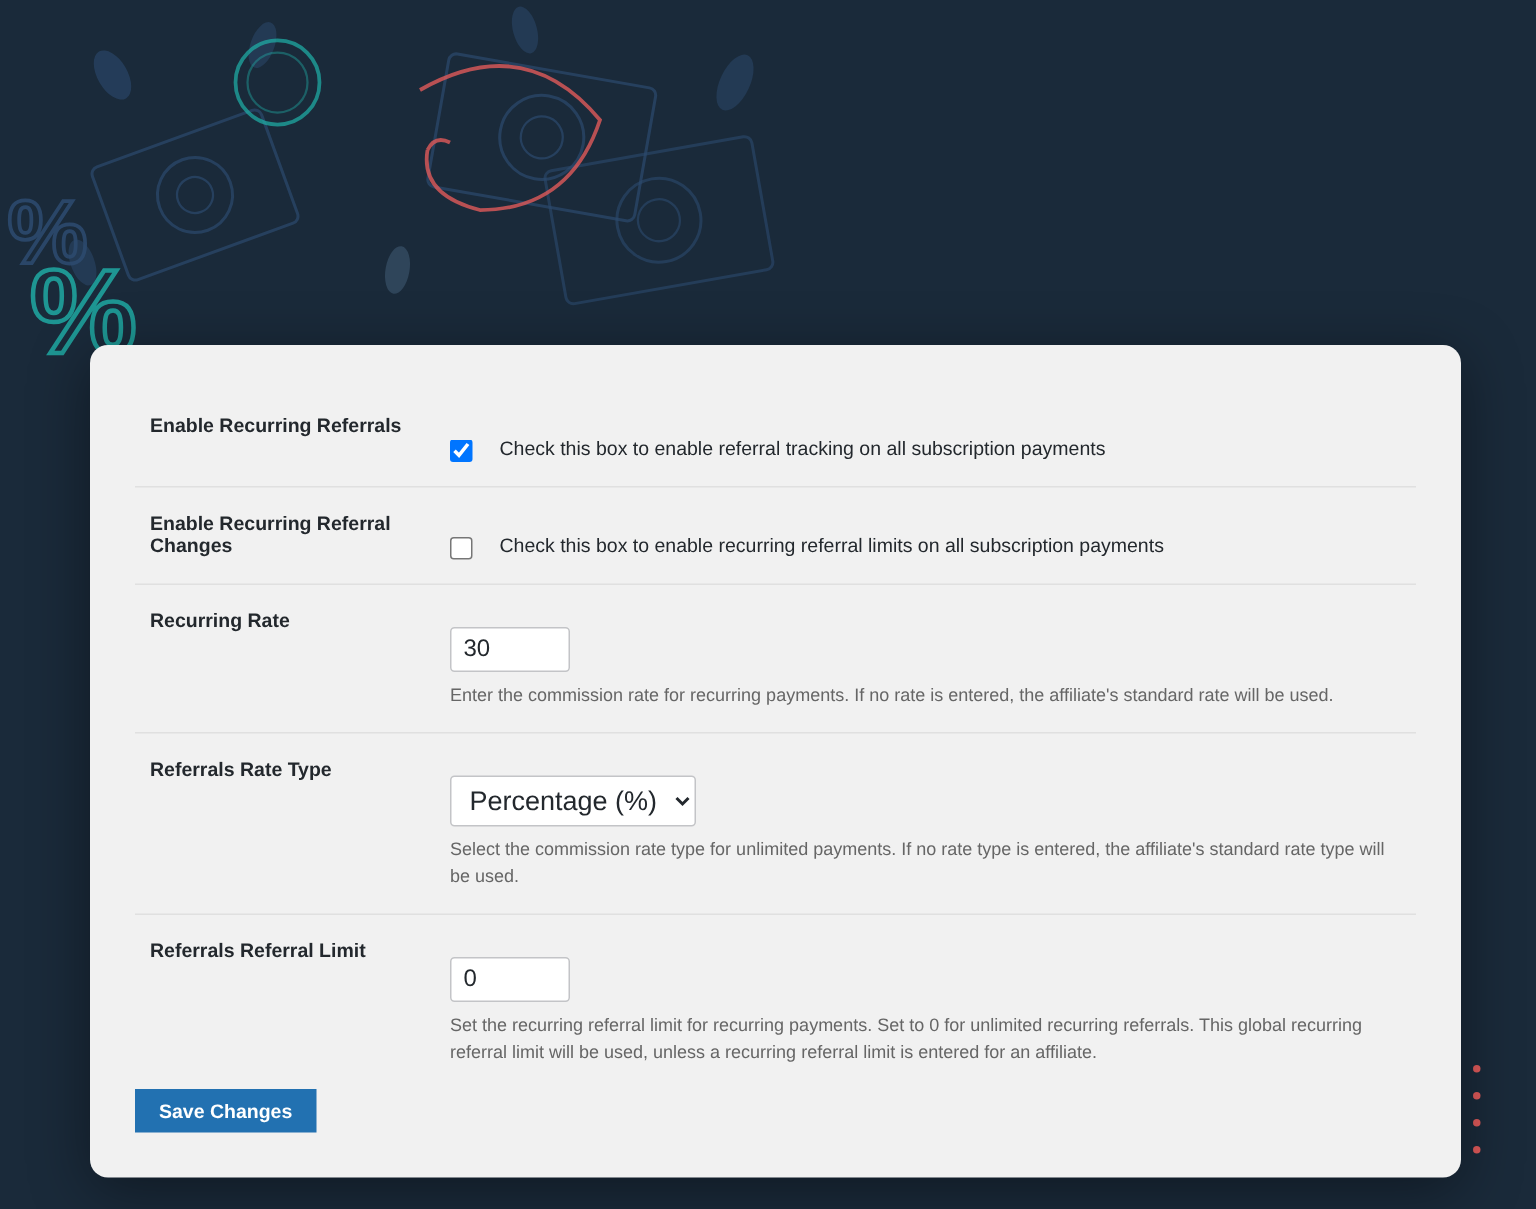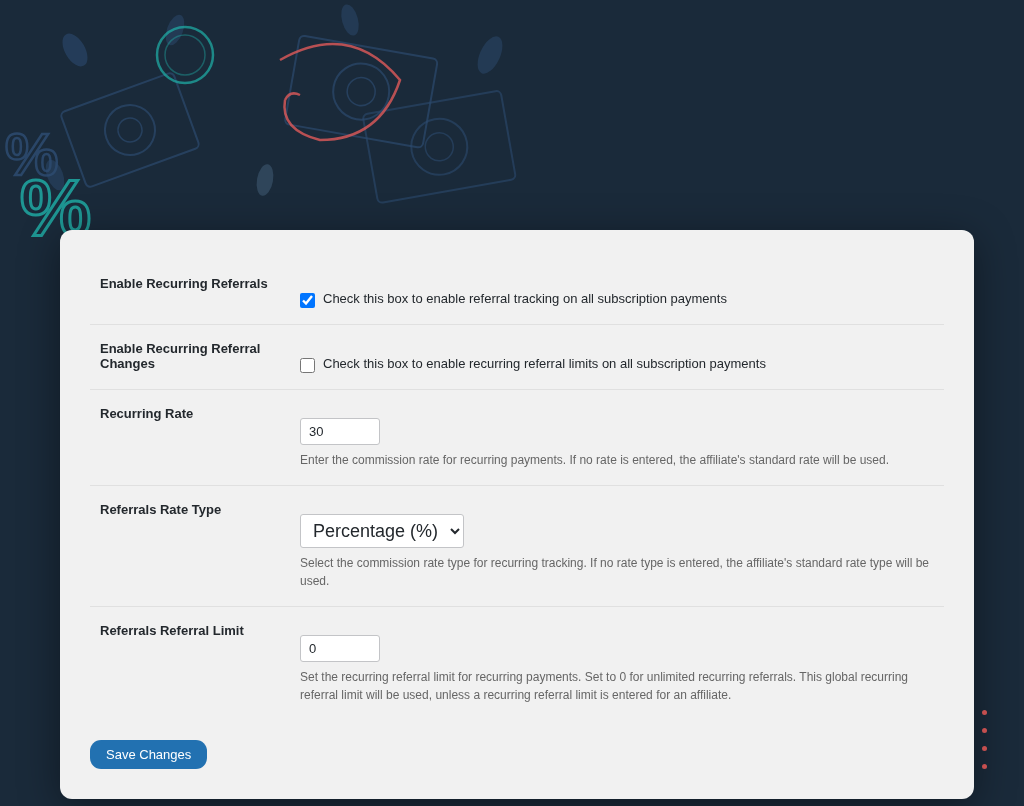--- a/index.html
+++ b/index.html
@@ -65,21 +65,21 @@
       padding-top: 18px;
     }
 
     .field-content {
       padding-left: 20px;
     }
 
     .checkbox-row {
       display: flex;
       align-items: flex-end;
-      gap: 8px;
+      gap: 18px;
       padding-top: 14px;
     }
 
     .checkbox-row input[type="checkbox"] {
       margin-top: 2px;
       flex-shrink: 0;
       width: 15px;
       height: 15px;
       cursor: pointer;
     }
@@ -95,21 +95,21 @@
       color: #666;
       margin-top: 6px;
       line-height: 1.5;
       max-width: 680px;
     }
 
     .text-input {
       border: 1px solid #c3c4c7;
       background: #fff;
       padding: 5px 8px;
-      font-size: 13px;
+      font-size: 16px;
       width: 80px;
       border-radius: 3px;
       margin-top: 12px;
       color: #23282d;
     }
 
     .select-input {
       border: 1px solid #c3c4c7;
       background: #fff;
       padding: 5px 8px;
@@ -121,24 +121,23 @@
       appearance: auto;
       min-width: 150px;
     }
 
     .save-button {
       background: #2271b1;
       color: #fff;
       border: none;
       padding: 7px 16px;
       font-size: 13px;
-      border-radius: 11px;
+      border-radius: 0;
       cursor: pointer;
-      margin-top: 20px;
-      font-weight: 400;
+      font-weight: 700;
     }
 
     
     .dots-decoration {
       position: absolute;
       bottom: 30px;
       right: 30px;
       pointer-events: none;
     }
 
@@ -268,21 +267,21 @@
         </td>
       </tr>
 
       <tr>
         <td class="field-label">Referrals Rate Type</td>
         <td class="field-content">
           <select class="select-input">
             <option>Percentage (%)</option>
             <option>Flat Rate</option>
           </select>
-          <p class="field-description">Select the commission rate type for recurring tracking. If no rate type is entered, the affiliate's standard rate type will be used.</p>
+          <p class="field-description">Select the commission rate type for unlimited payments. If no rate type is entered, the affiliate's standard rate type will be used.</p>
         </td>
       </tr>
 
       <tr>
         <td class="field-label">Referrals Referral Limit</td>
         <td class="field-content">
           <input type="text" class="text-input" value="0" style="">
           <p class="field-description">Set the recurring referral limit for recurring payments. Set to 0 for unlimited recurring referrals. This global recurring referral limit will be used, unless a recurring referral limit is entered for an affiliate.</p>
         </td>
       </tr>

